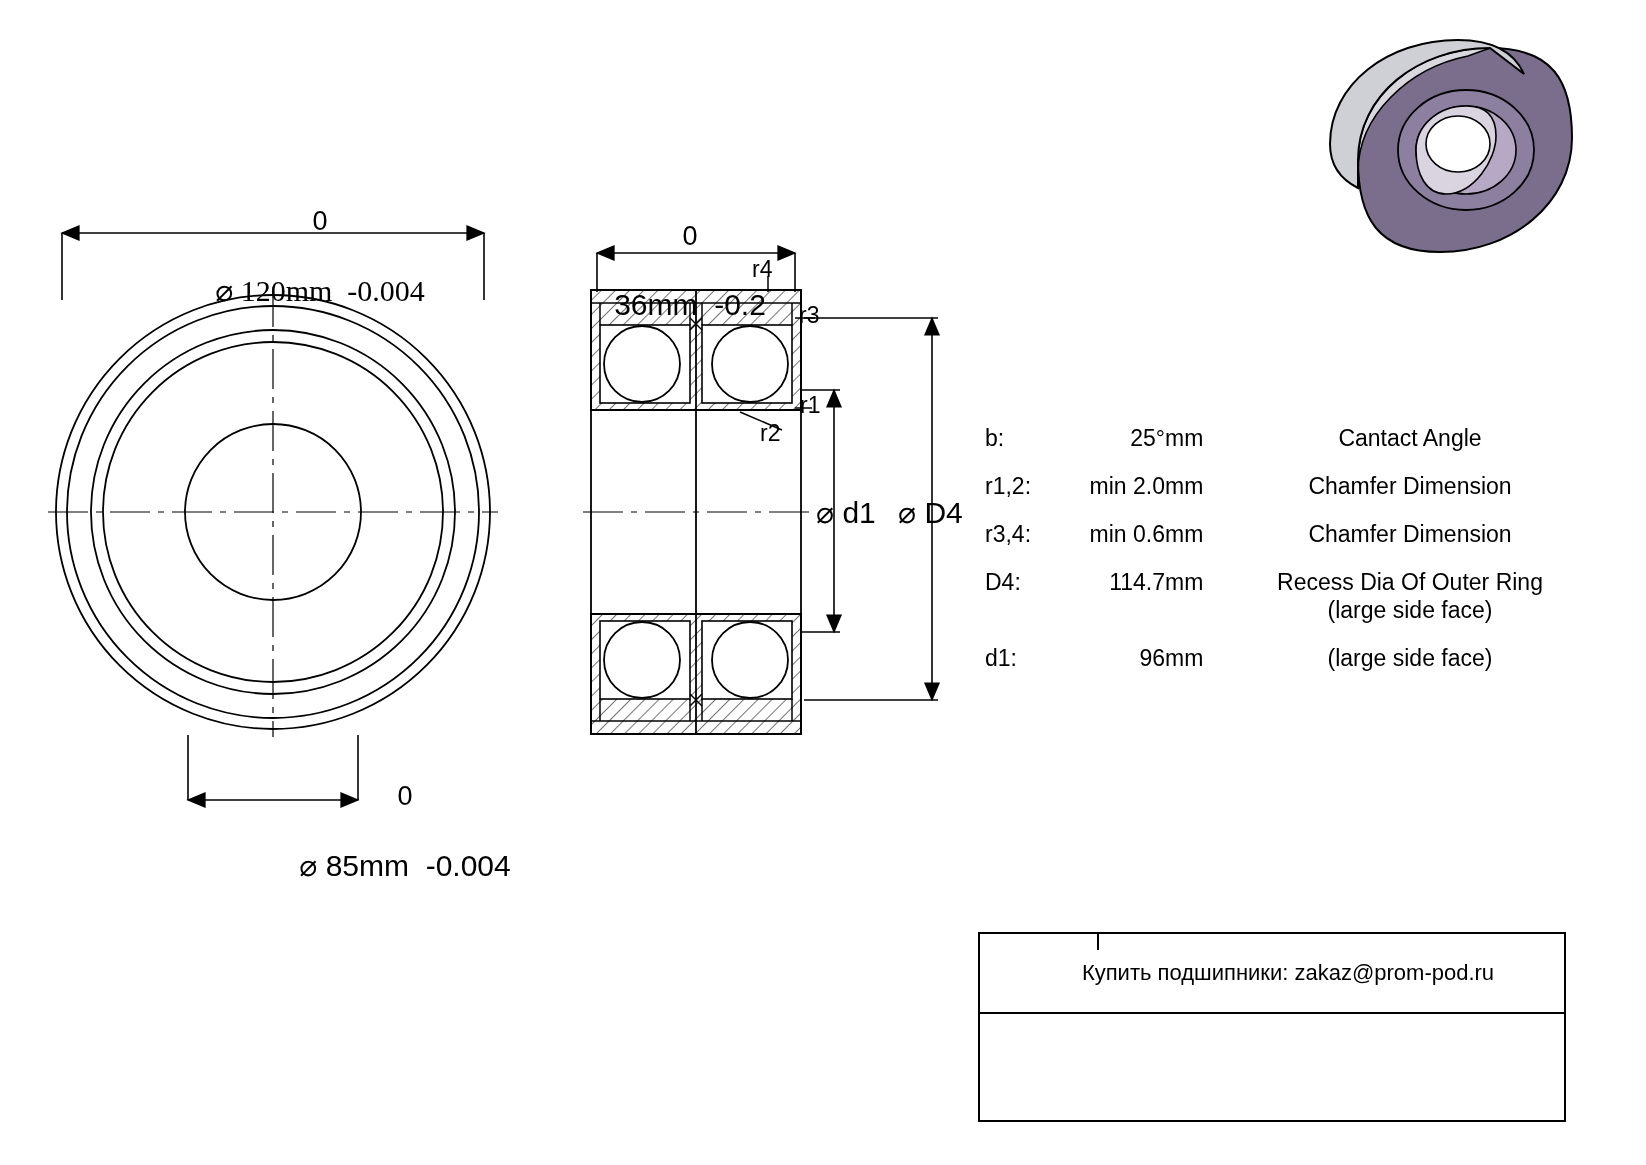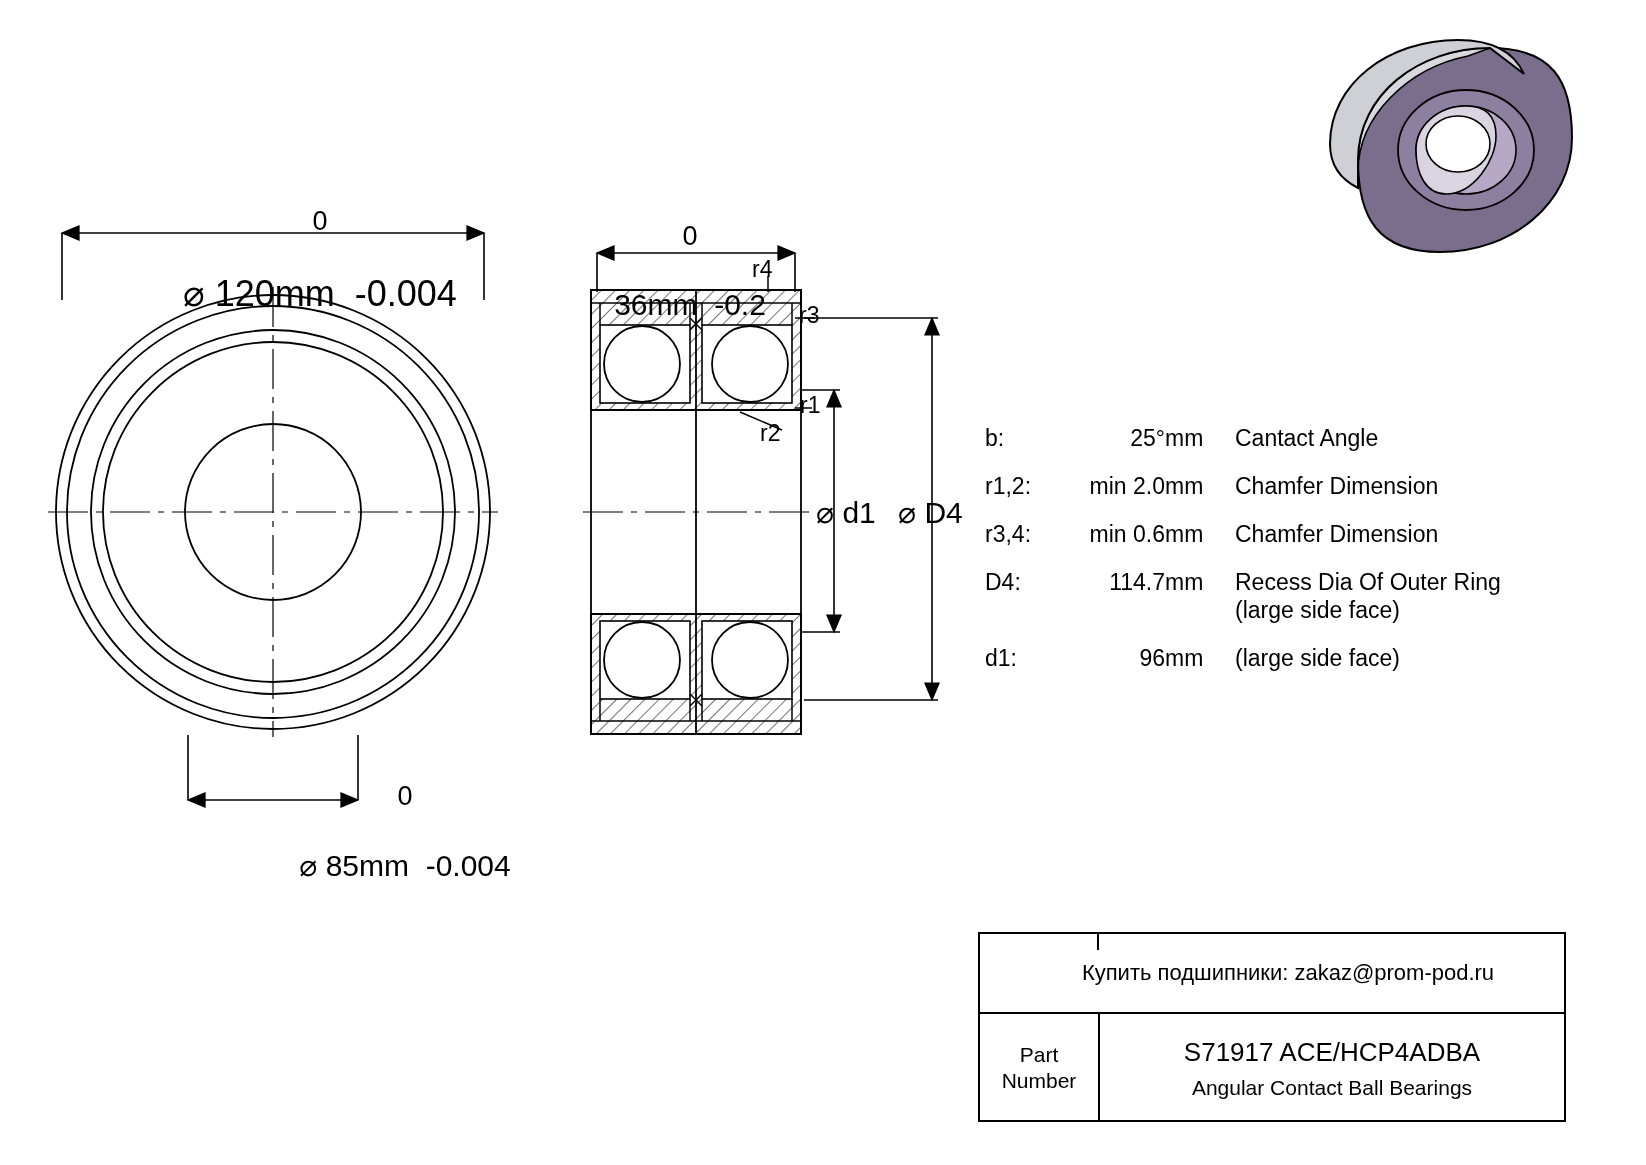--- a/index.html
+++ b/index.html
@@ -4,38 +4,38 @@
 <style>
   html,body{margin:0;padding:0;background:#ffffff;}
   body{width:1646px;height:1165px;position:relative;font-family:"Liberation Sans",sans-serif;color:#000;overflow:hidden;}
   .canvas{position:absolute;inset:0;}
   svg{display:block;}
   .txt{position:absolute;white-space:pre;}
 
   
   .dim-top-left{left:150px;top:170px;width:340px;text-align:center;}
   .dim-top-left .zero{font-size:27px;}
-  .dim-top-left .val{font-size:36px;}
+  .dim-top-left .val{font-size:30px;font-family:Liberation Serif, serif;}
   .dim-bottom-left{left:185px;top:745px;width:440px;text-align:center;}
   .dim-bottom-left .zero{font-size:27px;}
   .dim-bottom-left .val{font-size:30px;text-align:center;}
   .dim-width{left:575px;top:185px;width:230px;text-align:center;}
   .dim-width .zero{font-size:27px;}
   .dim-width .val{font-size:30px;}
 
   .lbl{font-size:23px;}
   .lbl-big{font-size:30px;}
 
   
   .spec{position:absolute;left:985px;top:425px;width:600px;font-size:23px;}
   .spec-row{display:flex;align-items:flex-start;margin-bottom:21px;}
   .spec-key{width:80px;text-align:left;}
   .spec-val{width:100px;text-align:right;}
   .spec-unit{width:70px;text-align:left;}
-  .spec-desc{flex:1;text-align:left;line-height:1.18;}
+  .spec-desc{flex:1;text-align:center;line-height:1.18;}
 
   
   .tb{position:absolute;left:978px;top:932px;width:588px;height:190px;border:2px solid #000;box-sizing:border-box;}
   .tb-top{height:78px;border-bottom:2px solid #000;display:flex;align-items:center;justify-content:center;}
   .tb-email{font-size:22px;margin-left:32px;}
   .tb-bottom{display:flex;height:108px;}
   .tb-partcell{width:120px;border-right:2px solid #000;display:flex;flex-direction:column;align-items:center;justify-content:center;font-size:21px;line-height:1.25;box-sizing:border-box;}
   .tb-namecell{flex:1;display:flex;flex-direction:column;align-items:center;justify-content:center;box-sizing:border-box;}
   .tb-pn{font-size:26px;margin-bottom:8px;}
   .tb-fam{font-size:21px;}
@@ -241,23 +241,13 @@
     <div class="spec-desc">
       <div>(large side face)</div>
     </div>
   </div>
 </div>
 
 <div class="tb">
   <div class="tb-top">
     <span class="tb-email">Купить подшипники: zakaz@prom-pod.ru</span>
   </div>
-  <div class="tb-bottom">
-    <div class="tb-partcell">
-      <span>Part</span>
-      <span>Number</span>
-    </div>
-    <div class="tb-namecell">
-      <span class="tb-pn">S71917 ACE/HCP4ADBA</span>
-      <span class="tb-fam">Angular Contact Ball Bearings</span>
-    </div>
-  </div>
 </div>
 
 </body></html>

